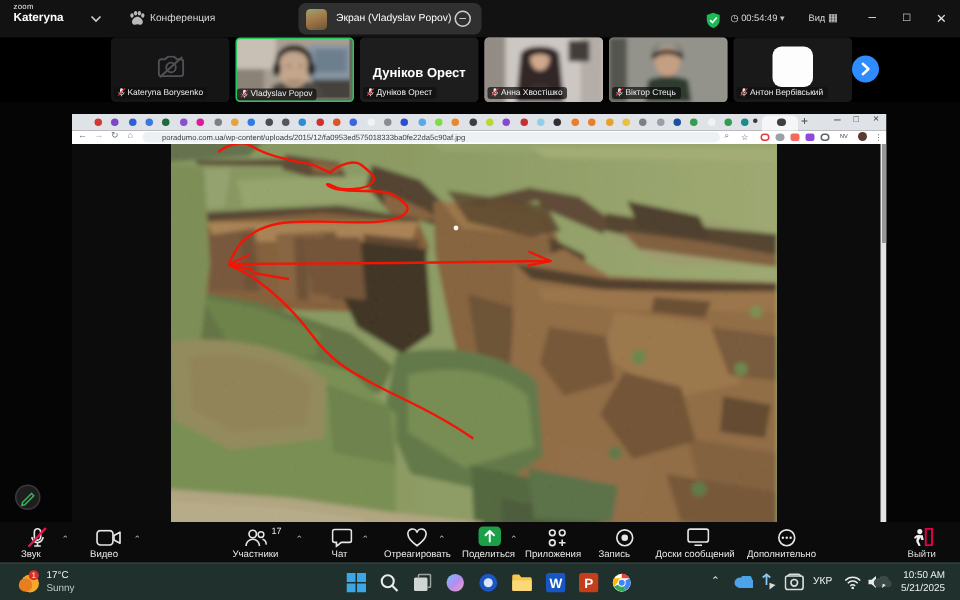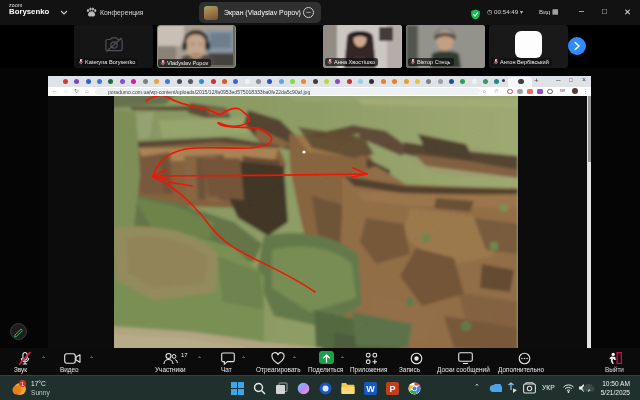--- a/index.html
+++ b/index.html
@@ -20,21 +20,21 @@
 .tile{position:absolute;top:0;width:79px;height:43px;background:#232323;border-radius:3px;overflow:hidden}
 .nlab{position:absolute;left:2px;bottom:2px;height:8.5px;background:rgba(15,15,15,.72);border-radius:2px;color:#ededed;font-size:5.6px;line-height:8.5px;padding:0 3px 0 2px;white-space:nowrap;display:flex;align-items:center;gap:1px}
 .micoff{width:6px;height:7px;flex:0 0 auto}
 </style></head>
 <body>
 <div id="app">
 
 <div id="titlebar">
   <div class="zlogo">
         <div class="z1">zoom</div>
-        <div class="z2">Borysenko</div>
+        <div class="z2">Kateryna</div>
       </div>
   <svg class="abs" style="left:60px;top:10px" width="8" height="5" viewBox="0 0 8 5">
         <path d="M1 1 L4 4 L7 1" stroke="#cfcfcf" stroke-width="1.1" fill="none"></path>
       </svg>
   <svg class="abs" style="left:86px;top:7px" width="11" height="11" viewBox="0 0 11 11">
     <ellipse cx="2" cy="3.4" rx="1.1" ry="1.5" fill="#b9b9b9"></ellipse>
         <ellipse cx="4.4" cy="1.9" rx="1.1" ry="1.5" fill="#b9b9b9"></ellipse>
     <ellipse cx="6.9" cy="1.9" rx="1.1" ry="1.5" fill="#b9b9b9"></ellipse>
         <ellipse cx="9.2" cy="3.4" rx="1.1" ry="1.5" fill="#b9b9b9"></ellipse>
     <path d="M5.6 4.2 c1.8 0 3.6 1.8 3.6 3.4 c0 1.2 -0.9 1.9 -1.9 1.9 c-0.7 0 -1.1 -0.3 -1.7 -0.3 c-0.6 0 -1 0.3 -1.7 0.3 c-1 0 -1.9 -0.7 -1.9 -1.9 c0 -1.6 1.8 -3.4 3.6 -3.4 Z" fill="#b9b9b9"></path>
@@ -96,20 +96,28 @@
       <path d="M33 27 q5 2 10 0 l-1 2 q-4 1.5 -8 0 Z" fill="#8a6d55"></path>
       </g>
     </svg>
     <div class="nlab" style="left:0;bottom:0"><svg class="micoff" viewBox="0 0 8 9">
             <path d="M4 1 a1.3 1.3 0 0 1 1.3 1.3 v2 a1.3 1.3 0 0 1 -2.6 0 v-2 A1.3 1.3 0 0 1 4 1 Z" fill="#e8e8e8"></path>
             <path d="M1.7 4.4 a2.3 2.3 0 0 0 4.6 0 M4 6.7 v1.4" stroke="#e8e8e8" stroke-width=".7" fill="none"></path>
             <line x1="1" y1="7.6" x2="7" y2="1" stroke="#e02b35" stroke-width="1"></line>
           </svg>Vladyslav Popov</div>
   </div>
 
+  <div class="tile" style="left:240px;background:#1d1d1d">
+    <div class="abs" style="left:0;top:17.5px;width:79px;text-align:center;color:#fff;font-size:8.7px;font-weight:bold">Дуніков Орест</div>
+    <div class="nlab"><svg class="micoff" viewBox="0 0 8 9">
+            <path d="M4 1 a1.3 1.3 0 0 1 1.3 1.3 v2 a1.3 1.3 0 0 1 -2.6 0 v-2 A1.3 1.3 0 0 1 4 1 Z" fill="#e8e8e8"></path>
+            <path d="M1.7 4.4 a2.3 2.3 0 0 0 4.6 0 M4 6.7 v1.4" stroke="#e8e8e8" stroke-width=".7" fill="none"></path>
+            <line x1="1" y1="7.6" x2="7" y2="1" stroke="#e02b35" stroke-width="1"></line>
+          </svg>Дуніков Орест</div>
+  </div>
 
   <div class="tile" style="left:323px;background:#b9b2ae">
     <svg class="abs" style="left:0;top:0" width="79" height="43" viewBox="0 0 79 43">
       <filter id="tb2" x="-10%" y="-10%" width="120%" height="120%">
             <feGaussianBlur stdDeviation="1.3"></feGaussianBlur>
           </filter>
       <g filter="url(#tb2)">
       <rect x="-2" y="-2" width="83" height="47" fill="#cdc7c3"></rect>
       <rect x="-2" y="-2" width="16" height="47" fill="#938c85"></rect>
       <rect x="64" y="-2" width="15" height="47" fill="#b5ada7"></rect>

